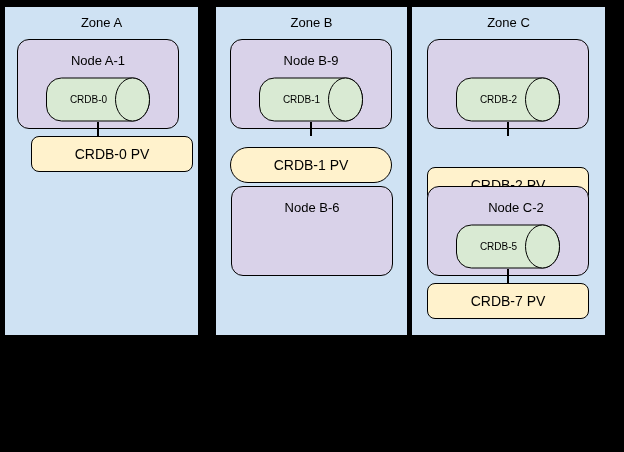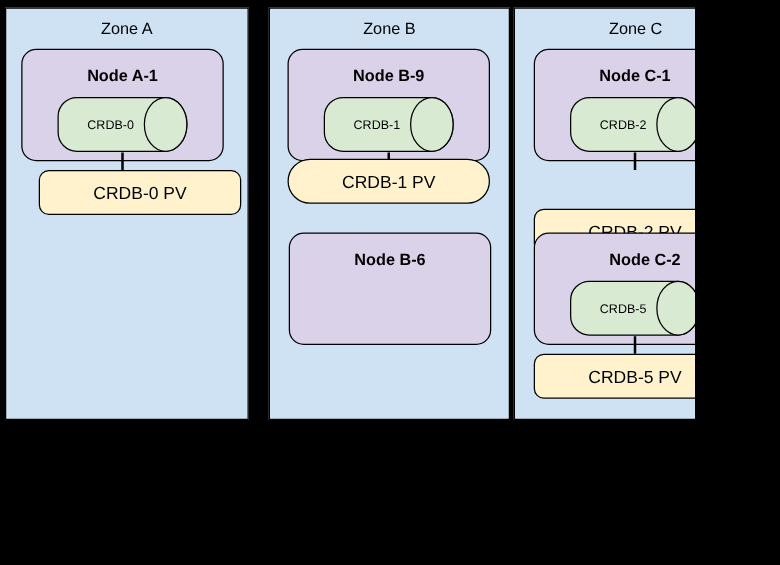--- a/index.html
+++ b/index.html
@@ -1,18 +1,18 @@
 <!DOCTYPE html>
 <html style="--background: #000000; --zone-fill: #cfe2f3; --node-fill: #d9d2e9; --pod-fill: #d9ead3; --pv-fill: #fff2cc; --border: #000000; --text: #000000;"><head>
 <meta charset="utf-8">
 <style>
   html, body { margin: 0; padding: 0; background: var(--background, #000); }
   .canvas {
     position: relative;
-    width: 556px;
+    width: 624px;
     height: 452px;
     background: var(--background, #000);
     font-family: "Liberation Sans", sans-serif;
     color: var(--text, #000);
     overflow: hidden;
   }
   .zone {
     position: absolute;
     top: 6px;
     height: 330px;
@@ -41,21 +41,20 @@
   .node-a1 { left: 12px; top: 32px; }
   .node-b1 { left: 14px; top: 32px; }
   .node-b2 { left: 15px; top: 179px; }
   .node-c1 { left: 15px; top: 32px; }
   .node-c2 { left: 15px; top: 179px; padding-left: 16px; }
   .node-label {
     margin-top: 13px;
     text-align: center;
     font-size: 13px;
     line-height: 16px;
-    font-weight: bold;
   }
   .cyl {
     position: absolute;
     left: 50%;
     top: 37px;
     transform: translateX(-50%);
     width: 105px;
     height: 45px;
     overflow: visible;
   }
@@ -86,21 +85,21 @@
     height: 36px;
     background: var(--pv-fill, #fff2cc);
     border: 1px solid var(--border, #000);
     border-radius: 8px;
     box-sizing: border-box;
     text-align: center;
     font-size: 14px;
     line-height: 34px;
   }
   .pv-a1 { left: 12px; top: 129px; margin-left: 14px; }
-  .pv-b1 { left: 14px; top: 120px; border-radius: 18px; }
+  .pv-b1 { left: 14px; top: 140px; border-radius: 18px; }
   .pv-c1 { left: 15px; top: 129px; margin-top: 31px; }
   .pv-c2 { left: 15px; top: 276px; }
 </style>
 </head>
 <body>
 
 <div class="canvas">
 
   <div class="zone zone-a">
     <div class="zone-label">Zone A</div>
@@ -135,37 +134,36 @@
 
     <div class="node node-b2">
       <div class="node-label">Node B-6</div>
     </div>
   </div>
 
   <div class="zone zone-c">
     <div class="zone-label">Zone C</div>
 
     <div class="node node-c1">
-      <div class="node-label">Node C-1</div>
       <svg class="cyl" viewBox="0 0 105 45">
         <path d="M 87 1 L 16 1 A 15 15 0 0 0 1 16 L 1 29 A 15 15 0 0 0 16 44 L 87 44 A 17 21.5 0 0 0 87 1 Z"></path>
         <ellipse cx="87" cy="22.5" rx="17" ry="21.5"></ellipse>
         <text x="43" y="26">CRDB-2</text>
       </svg>
     </div>
 
     <div class="connector conn-c1"></div>
     <div class="pv pv-c1">CRDB-2 PV</div>
 
     <div class="node node-c2">
       <div class="node-label">Node C-2</div>
       <svg class="cyl" viewBox="0 0 105 45">
         <path d="M 87 1 L 16 1 A 15 15 0 0 0 1 16 L 1 29 A 15 15 0 0 0 16 44 L 87 44 A 17 21.5 0 0 0 87 1 Z"></path>
         <ellipse cx="87" cy="22.5" rx="17" ry="21.5"></ellipse>
         <text x="43" y="26">CRDB-5</text>
       </svg>
     </div>
 
     <div class="connector conn-c2"></div>
-    <div class="pv pv-c2">CRDB-5 PV</div>
+    <div class="pv pv-c2">CRDB-7 PV</div>
   </div>
 
 </div>
 
 </body></html>

